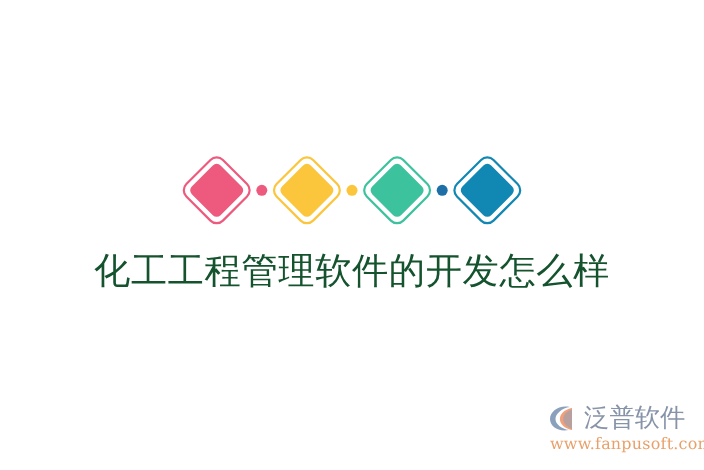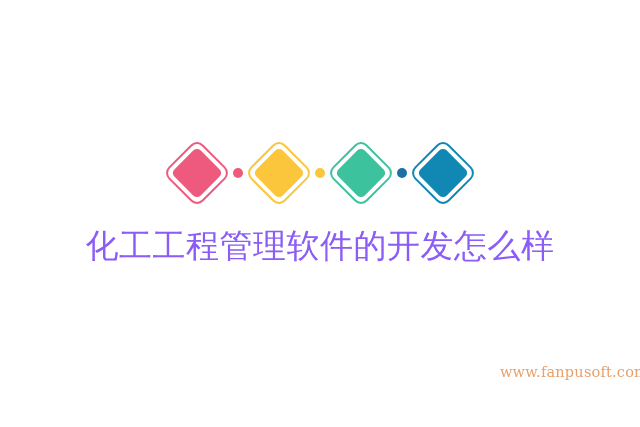--- a/index.html
+++ b/index.html
@@ -64,21 +64,21 @@
     margin: 0 3px;
   }
 
   
   #headline {
     position: absolute;
     left: 0;
     top: 224px;
     width: 640px;
     text-align: center;
-    color: #8b5cf6;
+    color: #14532d;
     font-family: "DejaVu Serif", "Liberation Serif", serif;
     font-size: 33px;
     line-height: 44px;
     letter-spacing: 0.5px;
     font-weight: 400;
     white-space: nowrap;
   }
   #headline .headline-line {
     display: block;
   }
@@ -158,14 +158,24 @@
     <span class="diamond-core"></span>
   </div>
 
 </div>
 
 <div id="headline">
   <span class="headline-line">化工工程管理软件的开发怎么样</span>
 </div>
 
 <div id="brand-logo">
+  <div class="logo-row">
+    <span class="logo-mark">
+      <svg class="logo-mark-svg" viewBox="0 0 30 28" xmlns="http://www.w3.org/2000/svg" aria-hidden="true">
+        <path d="M20 4 C10 2, 2 8, 2 15 C2 22, 10 27, 19 25 C13 24, 7 20, 7 15 C7 10, 13 5, 20 4 Z" fill="#8ba0bd"></path>
+        <path d="M22 5 C16 6, 11 10, 11 15 C11 20, 16 24, 22 25 L22 5 Z" fill="#f0a07a"></path>
+        <path d="M22 6 L22 24 C17 22, 14 19, 14 15 C14 11, 17 8, 22 6 Z" fill="#8ba0bd" opacity="0.55"></path>
+      </svg>
+    </span>
+    <span class="logo-wordmark">泛普软件</span>
+  </div>
   <div class="logo-url">www.fanpusoft.com</div>
 </div>
 
 </body></html>

